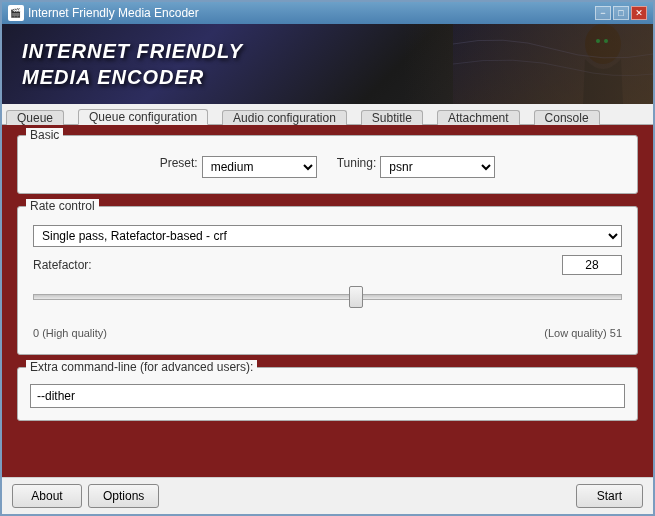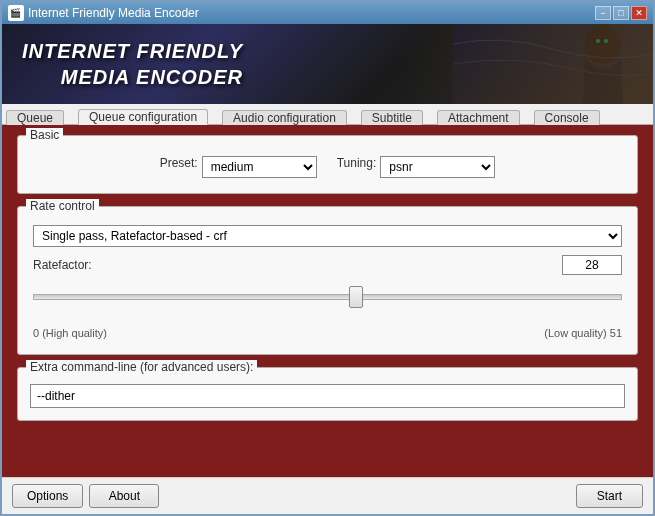--- a/index.html
+++ b/index.html
@@ -68,21 +68,20 @@
     .tb-btn.close-btn { background: #c0392b; }
     .header-banner {
       height: 80px;
       background: linear-gradient(135deg, #1a1a2e 0%, #2d2d5e 30%, #1a1a1a 60%, #2a2a2a 100%);
       position: relative;
       overflow: hidden;
       flex-shrink: 0;
       display: flex;
       align-items: center;
       padding-left: 20px;
-      text-align: right;
     }
     .header-banner::after {
       content: '';
       position: absolute;
       right: 0;
       top: 0;
       width: 250px;
       height: 80px;
       background: linear-gradient(to left, rgba(80,60,40,0.6), transparent);
     }
@@ -422,18 +421,18 @@
 
     <div class="extra-cmdline-group">
       <span class="extra-cmdline-title">Extra command-line (for advanced users):</span>
       <input type="text" class="extra-cmdline-input" value="--dither" style="">
     </div>
 
   </div>
 
   <div class="footer">
     <div class="footer-left">
+      <button class="footer-btn">About</button>
       <button class="footer-btn">Options</button>
-      <button class="footer-btn">About</button>
     </div>
     <button class="start-btn">Start</button>
   </div>
 </div>
 
 </body></html>

